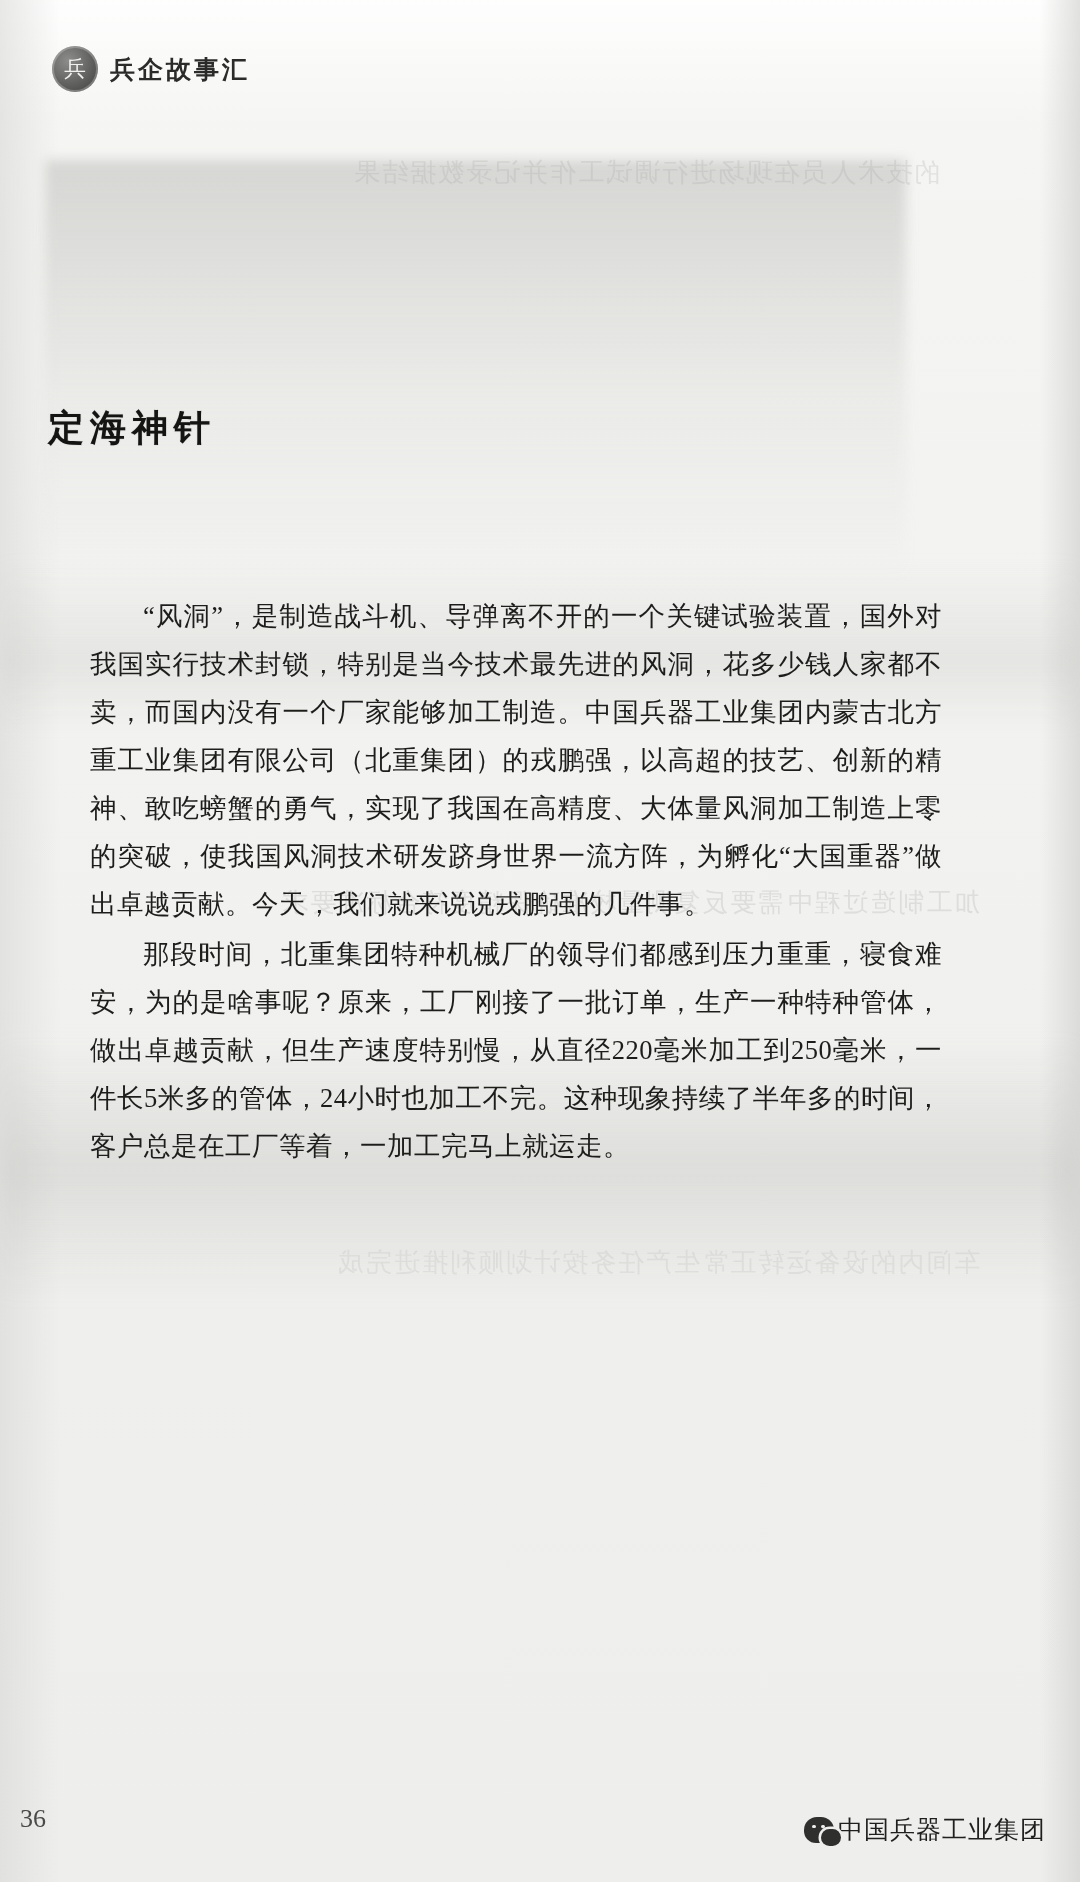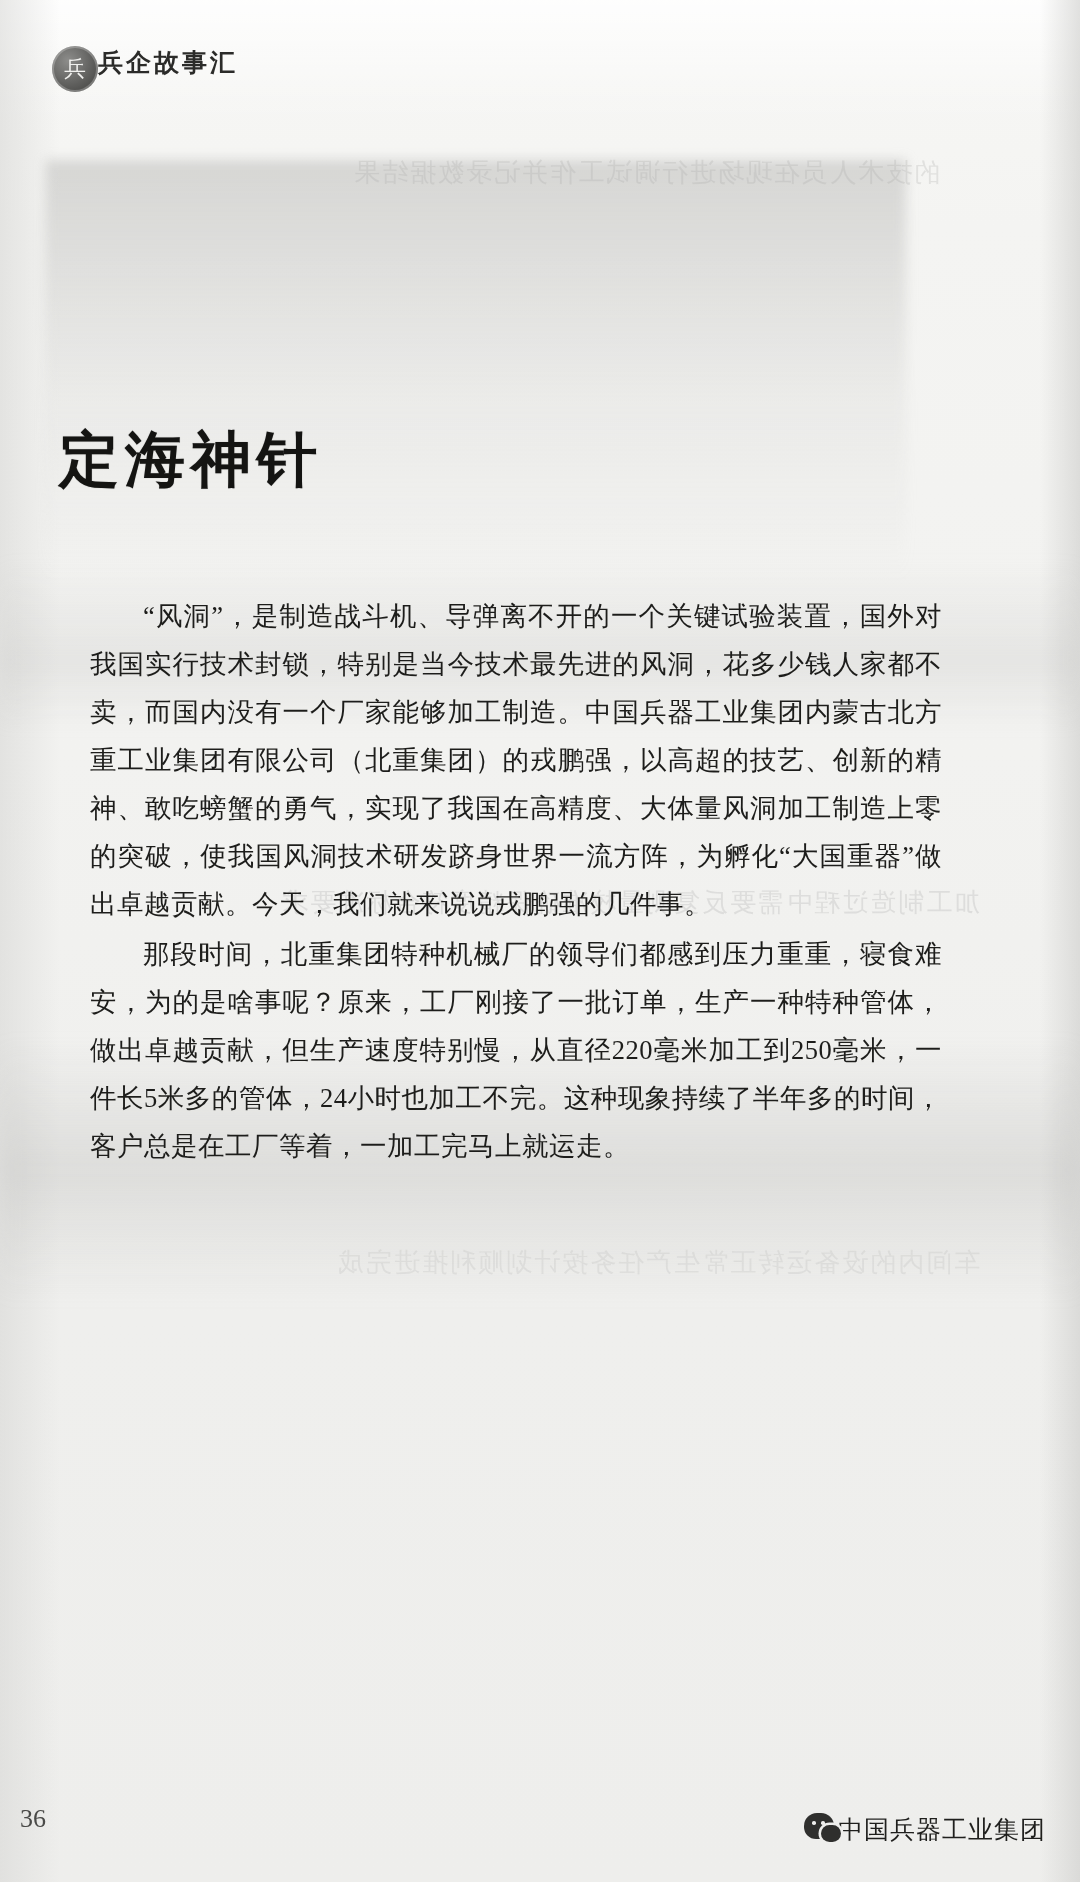--- a/index.html
+++ b/index.html
@@ -80,20 +80,22 @@
     filter: blur(10px);
     pointer-events: none;
   }
 
   
   .masthead {
     position: absolute;
     left: 52px;
     top: 46px;
     display: flex;
+    align-items: center;
+    gap: 12px;
   }
   .masthead-logo {
     width: 46px;
     height: 46px;
     border-radius: 50%;
     background: radial-gradient(circle at 35% 32%, #8d8d8b 0%, #5c5c5a 60%, #3d3d3b 100%);
     position: relative;
     box-shadow: inset 0 0 0 2px rgba(255,255,255,0.25);
   }
   .masthead-logo::after {
@@ -111,23 +113,23 @@
     font-size: 25px;
     font-weight: bold;
     letter-spacing: 3px;
     color: #2b2b29;
     font-family: "Liberation Serif", "DejaVu Serif", serif;
   }
 
   
   .article-title {
     position: absolute;
-    left: 59px;
+    left: 48px;
     top: 380px;
-    font-size: 60px;
+    font-size: 36px;
     font-weight: bold;
     letter-spacing: 6px;
     color: #141412;
     font-family: Liberation Mono, monospace;
     text-shadow: 0 0 1px rgba(0,0,0,0.35);
   }
 
   .body-col {
     position: absolute;
     left: 42px;
@@ -161,21 +163,21 @@
     bottom: 48px;
     font-size: 26px;
     color: #4a4a48;
     font-family: "Liberation Serif", "DejaVu Serif", serif;
   }
   .footer-brand {
     position: absolute;
     right: 34px;
     bottom: 36px;
     display: flex;
-    align-items: flex-start;
+    align-items: center;
     gap: 4px;
   }
   .wechat-icon {
     width: 30px;
     height: 26px;
     border-radius: 13px 13px 12px 12px;
     background: #2f2f2d;
     position: relative;
   }
   .wechat-icon::before {

